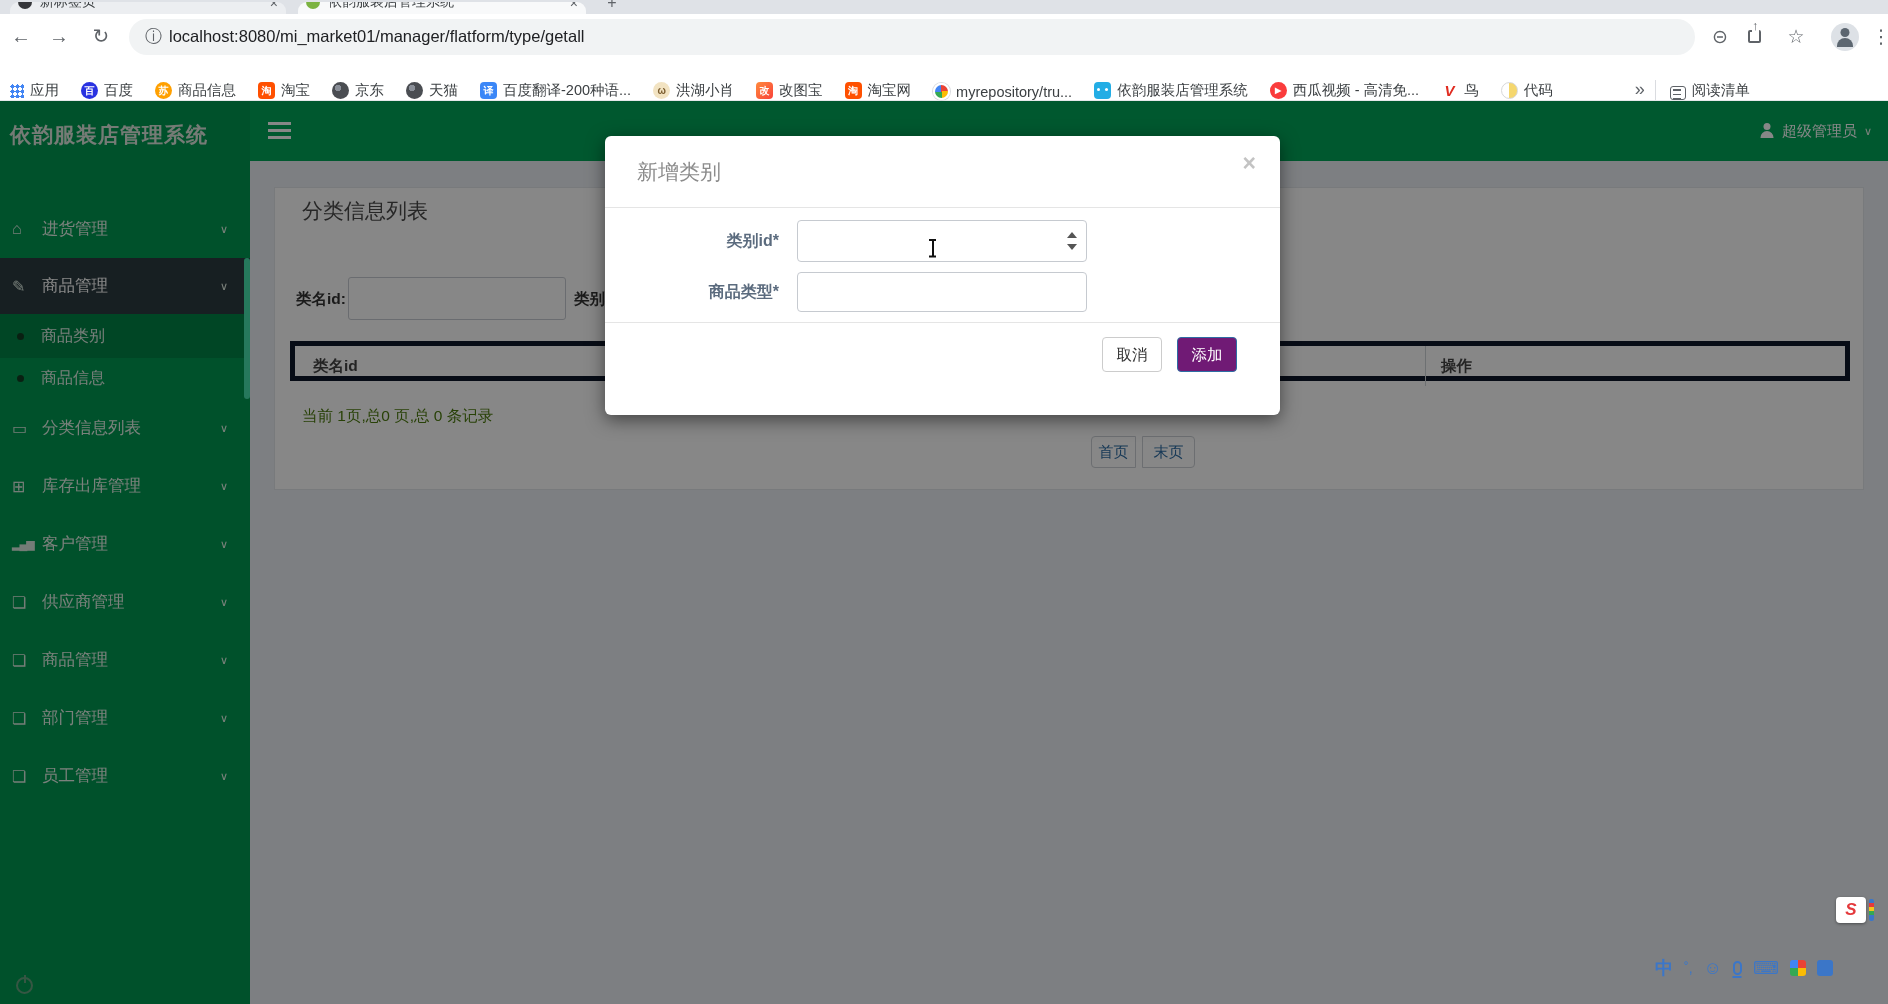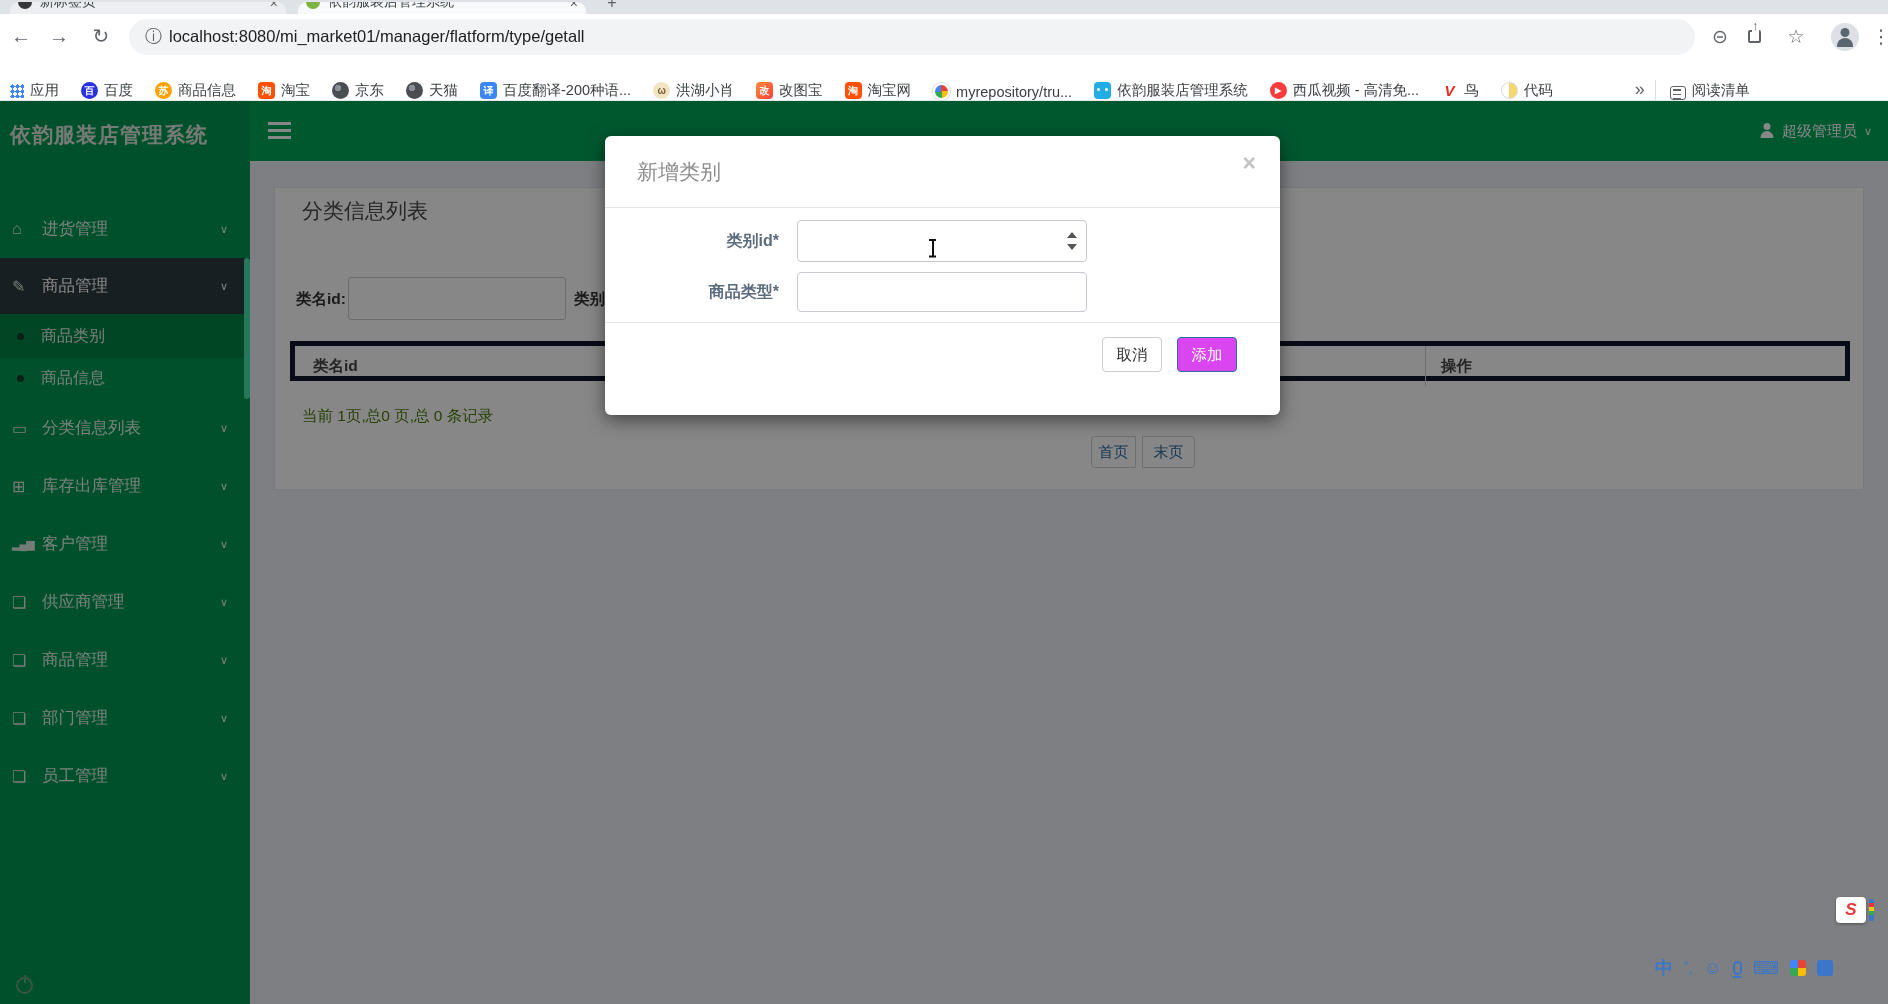--- a/index.html
+++ b/index.html
@@ -108,21 +108,21 @@
   .m-input { position:absolute; left:192px; width:290px; border:1px solid #c6cad0; border-radius:4px; background:#fff; font-size:15px; padding:0 10px; font-family:"Liberation Sans",sans-serif; color:#333; }
   .m-input1 { top:84px; height:42px; }
   .m-input2 { top:136px; height:40px; }
   .spinner { position:absolute; left:460px; top:94px; width:14px; height:22px; }
   .spin-up, .spin-down { position:absolute; left:2px; width:0; height:0; border-left:5px solid transparent; border-right:5px solid transparent; }
   .spin-up { top:2px; border-bottom:6px solid #555; }
   .spin-down { bottom:2px; border-top:6px solid #555; }
   .modal-fdiv { position:absolute; left:0; top:186px; width:675px; height:1px; background:#e5e5e5; }
   .btn { position:absolute; top:201px; width:60px; height:35px; border-radius:4px; font-size:15.5px; text-align:center; line-height:33px; cursor:pointer; }
   .btn-cancel { left:497px; background:#fff; border:1px solid #ccc; color:#333; }
-  .btn-submit { left:572px; background:#d946ef; border:1px solid #2e6da4; color:#fff; }
+  .btn-submit { left:572px; background:#701a75; border:1px solid #2e6da4; color:#fff; }
 
   
   .ibeam { position:absolute; left:928px; top:239px; width:9px; height:18px; z-index:25; }
   .ibeam::before { content:""; position:absolute; left:4px; top:0; width:1.5px; height:18px; background:#111; }
   .ibeam::after { content:""; position:absolute; left:1px; top:0; width:7px; height:1.5px; background:#111; box-shadow:0 16.5px 0 #111; }
 
   
   .sogou-box { position:absolute; left:1836px; top:897px; width:30px; height:26px; background:#fff; border-radius:4px; box-shadow:0 1px 3px rgba(0,0,0,0.4); z-index:30; text-align:center; line-height:26px; font-size:17px; font-weight:bold; color:#e4393c; font-style:italic; }
   .sogou-dots { position:absolute; left:1869px; top:899px; width:5px; height:22px; z-index:30;
     background:repeating-linear-gradient(#3b76c8 0 4px, #e4393c 4px 8px, #f5c518 8px 12px, #34a853 12px 16px, #3b76c8 16px 22px); border-radius:2px; }

